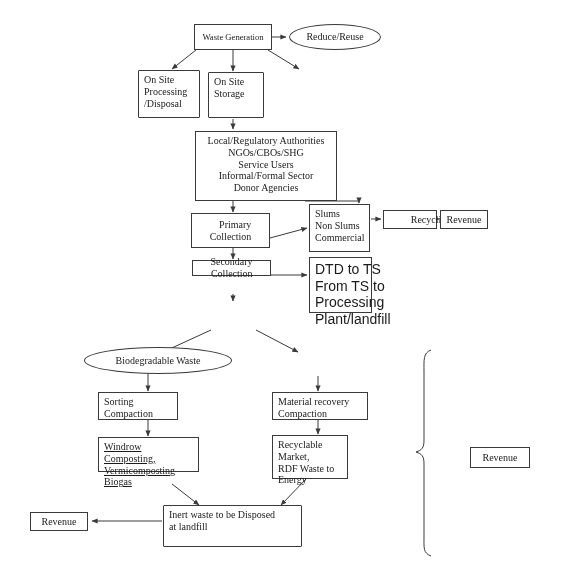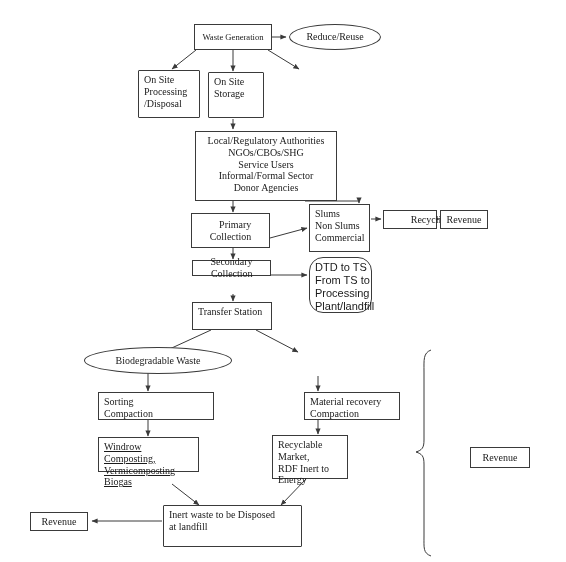--- a/index.html
+++ b/index.html
@@ -21,21 +21,21 @@
     align-items:flex-start;
     justify-content:flex-start;
     line-height:1.18;
     white-space:pre-line;
     z-index:2;
   }
   .node.center{align-items:center;justify-content:center;text-align:right;font-family:Liberation Serif, serif;}
   .node.rounded{border-radius:1px;}
   .node.ellipse{border-radius:50%;align-items:center;justify-content:center;text-align:center;}
   .pad{padding:3px 5px;}
-  .f75{font-size:11px;border-radius:14px;}
+  .f75{font-size:14px;}
   .f8{font-size:10px;}
   .f85{font-size:8.6px;}
   .sans{font-family:"Liberation Sans","DejaVu Sans",sans-serif;}
 </style>
 </head>
 <body>
 
 <div id="canvas">
 
   <svg class="edges" viewBox="0 0 566 562">
@@ -148,50 +148,47 @@
 Collection</span>
   </div>
 
   <div class="node pad f75 sans" style="left:309px;top:257px;width:63px;height:56px;">
     <span>DTD to TS
 From TS  to
 Processing
 Plant/landfill</span>
   </div>
 
-  <div class="node pad f8" style="left:192px;top:302px;width:80px;height:28px;">
-    <span>Transfer Station</span>
-  </div>
 
   <div class="node ellipse pad f8" style="left:84px;top:347px;width:148px;height:27px;align-items:center;">
     <span>Biodegradable  Waste</span>
   </div>
 
 
-  <div class="node pad f8" style="left:98px;top:392px;width:116px;height:28px;">
+  <div class="node pad f8" style="left:98px;top:392px;width:80px;height:28px;">
     <span>Sorting
 Compaction</span>
   </div>
 
-  <div class="node pad f8" style="left:272px;top:392px;width:96px;height:28px;margin-left:32px;">
+  <div class="node pad f8" style="left:272px;top:392px;width:96px;height:28px;">
     <span>Material recovery
 Compaction</span>
   </div>
 
   <div class="node pad f8" style="left:98px;top:437px;width:101px;height:35px;text-decoration:underline;">
     <span>Windrow
 Composting,
 Vermicomposting
 Biogas</span>
   </div>
 
   <div class="node pad f8" style="left:272px;top:435px;width:76px;height:44px;">
     <span>Recyclable
 Market,
-RDF Inert to
+RDF Waste to
 Energy</span>
   </div>
 
   <div class="node rounded pad f8" style="left:163px;top:505px;width:139px;height:42px;">
     <span>Inert waste to be Disposed
 at landfill</span>
   </div>
 
   <div class="node center pad f8" style="left:30px;top:512px;width:58px;height:19px;">
     <span>Revenue</span>

